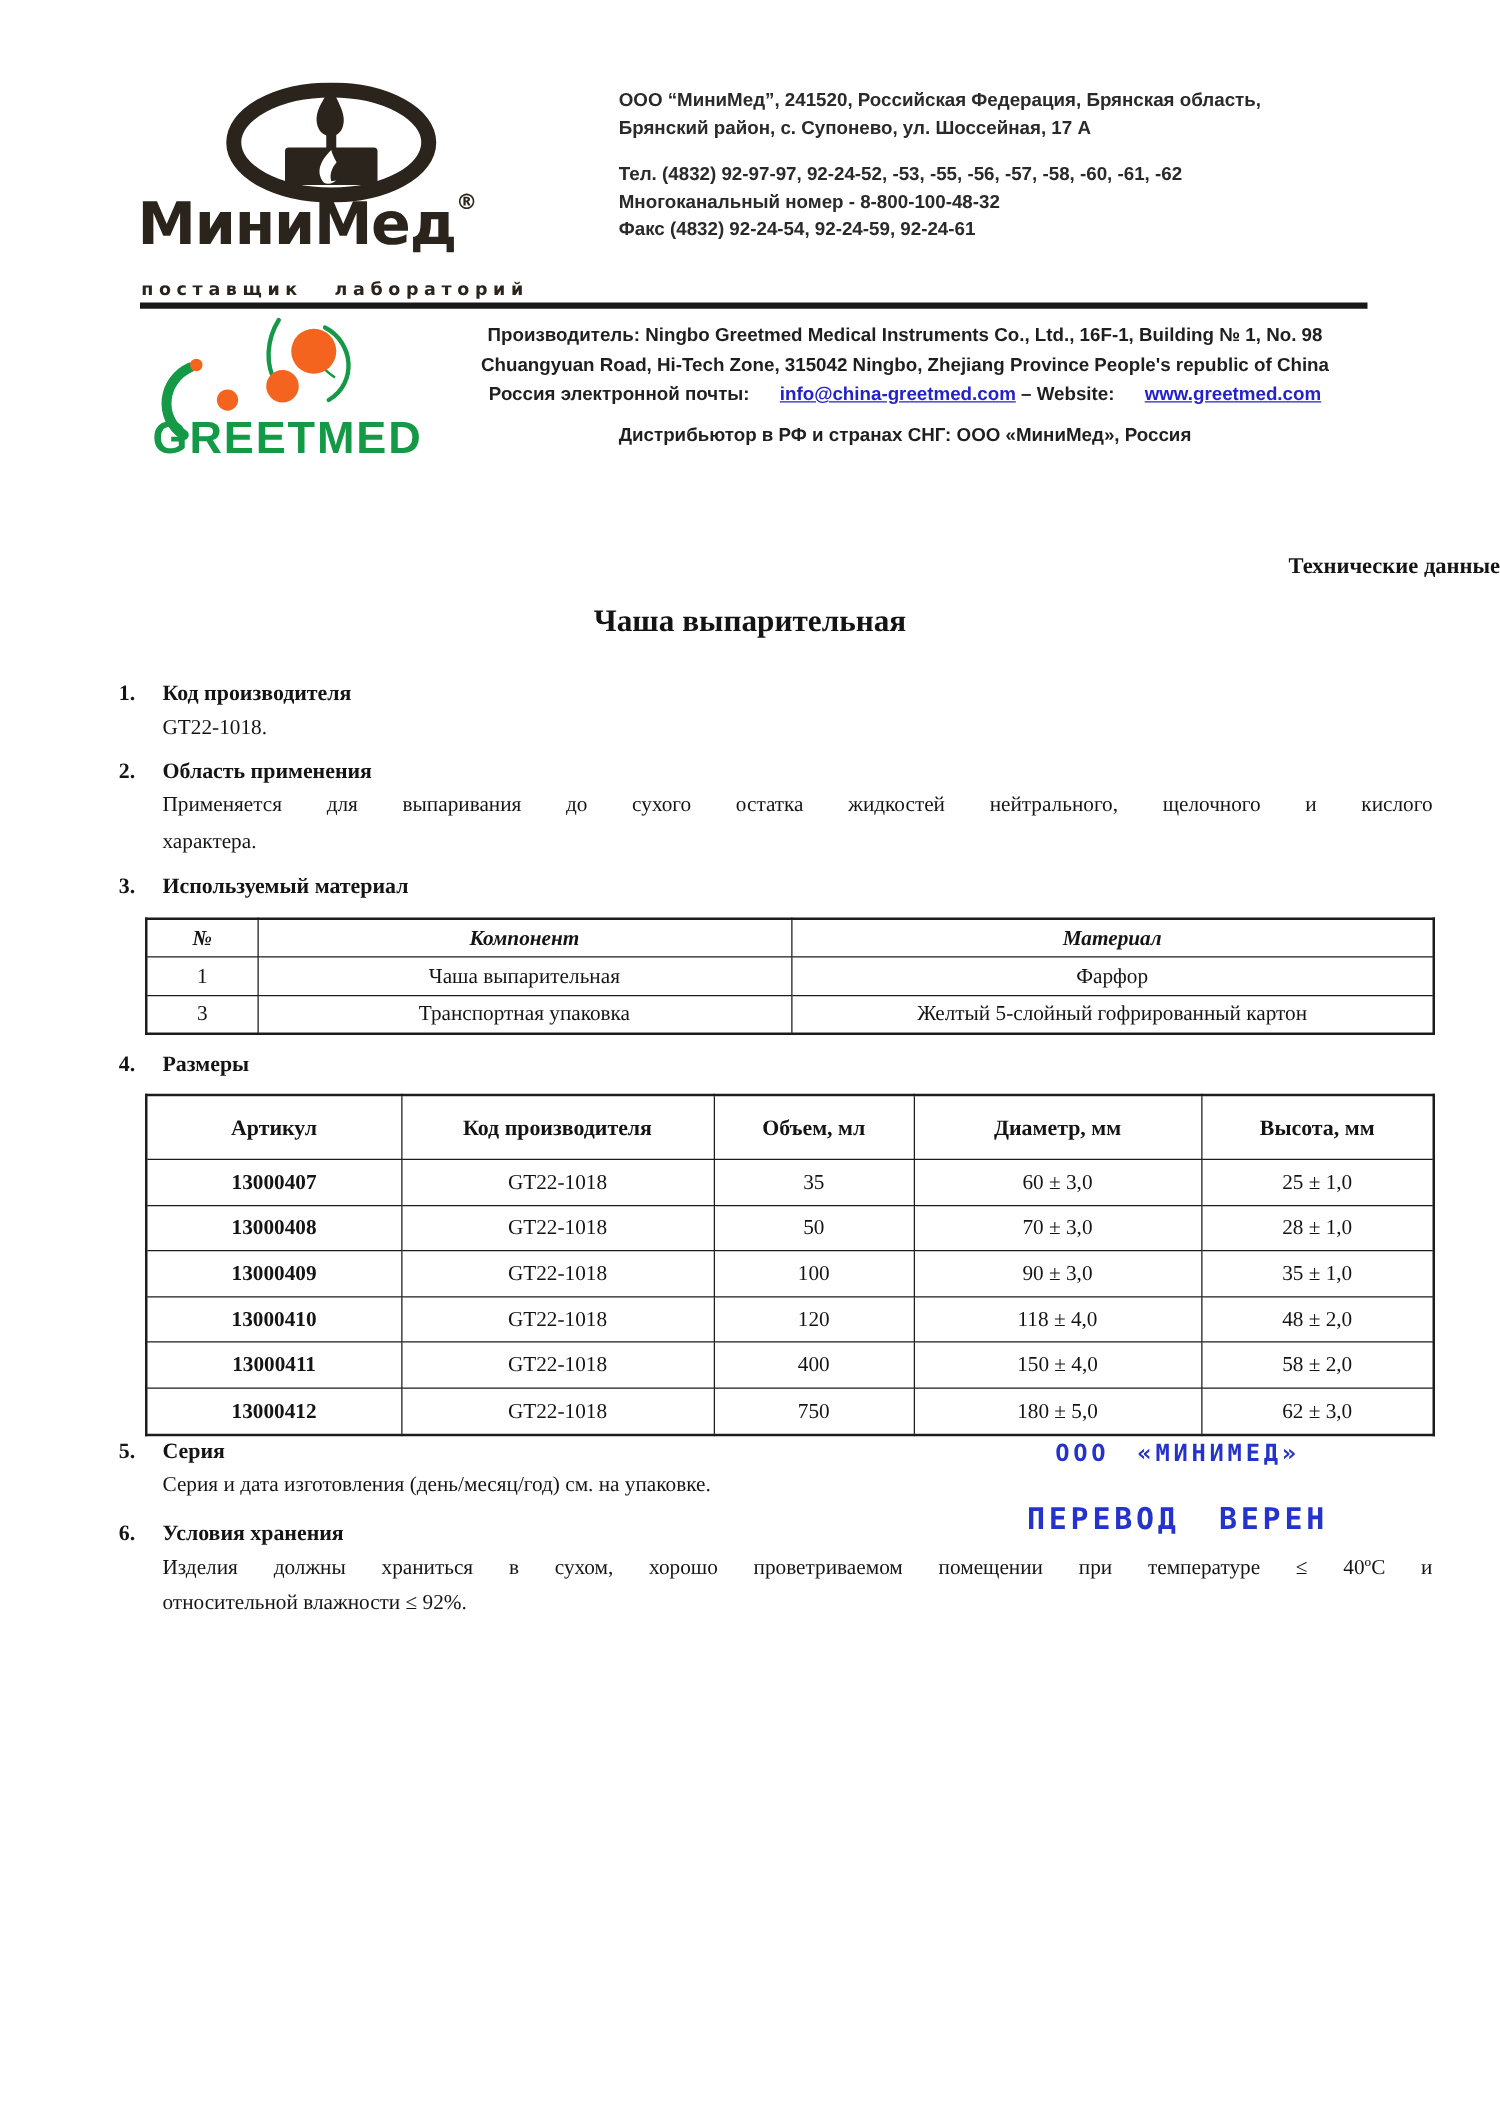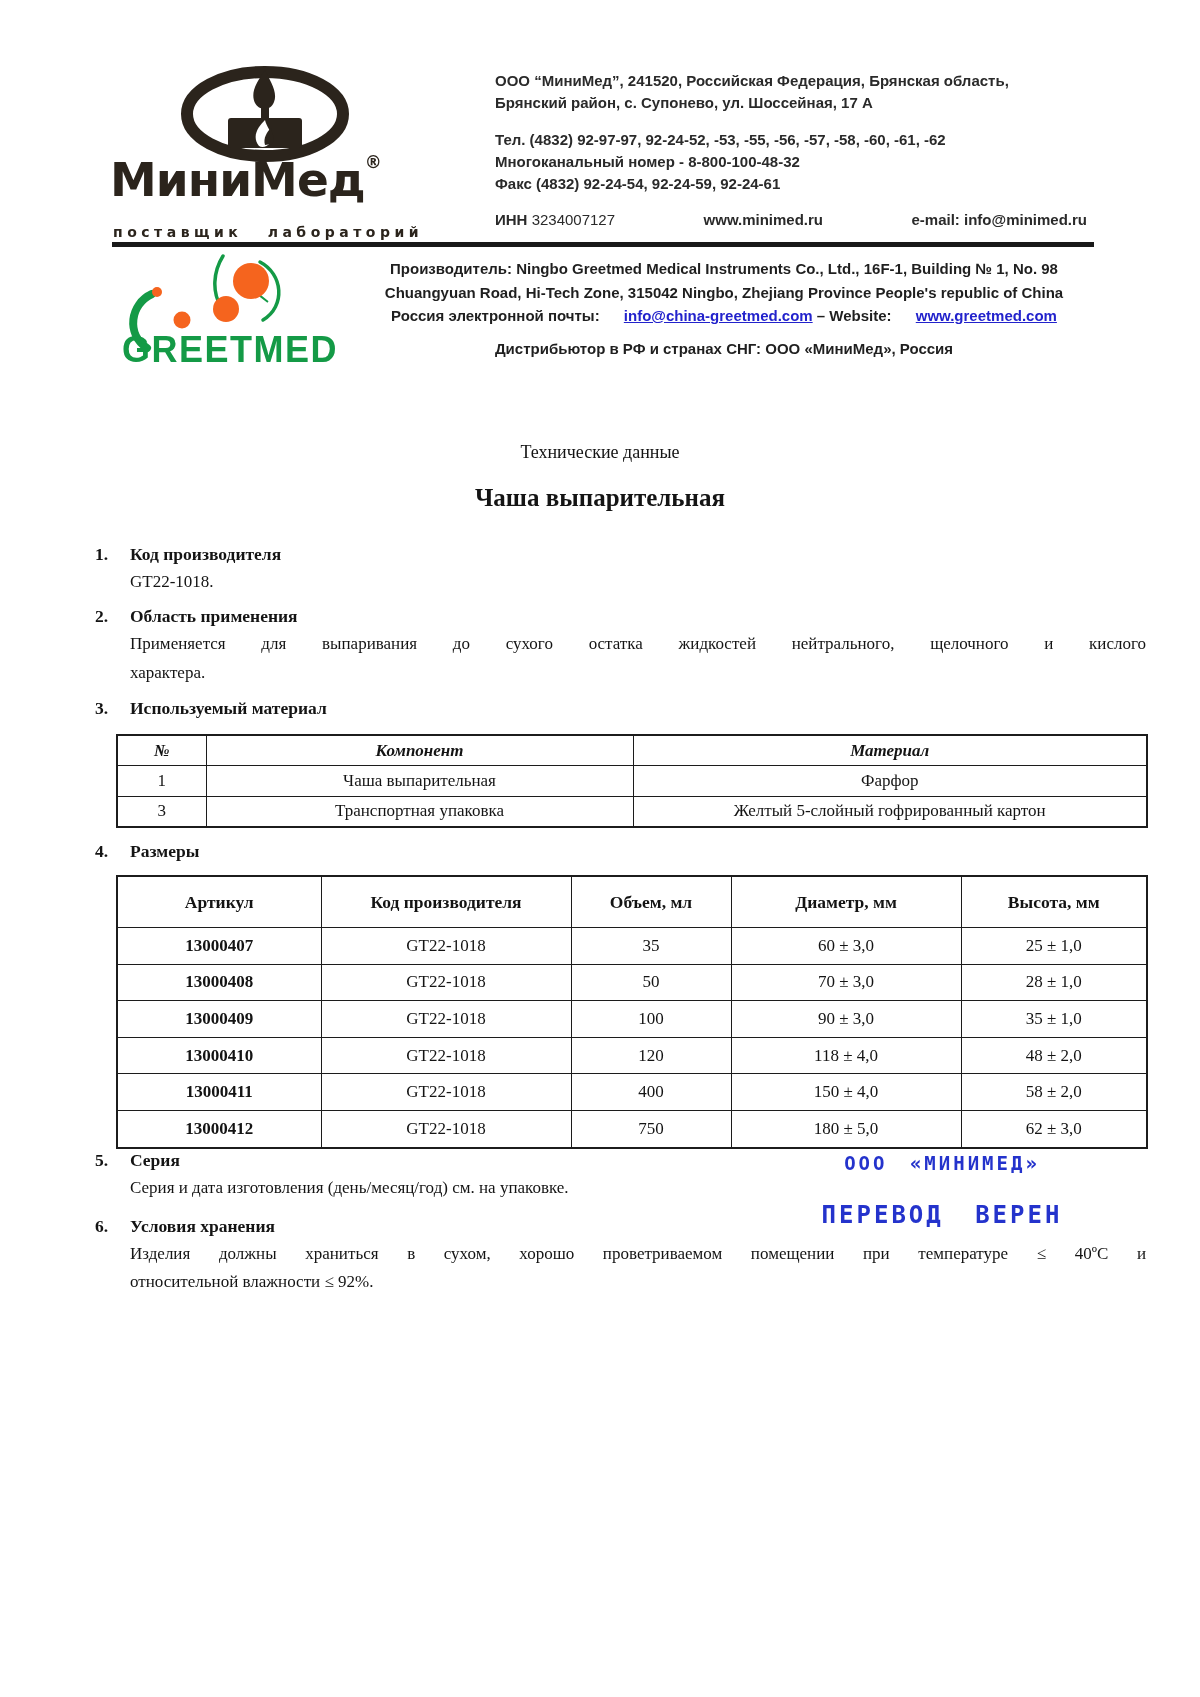--- a/index.html
+++ b/index.html
@@ -33,21 +33,21 @@
   }
   .inn-row .b{font-weight:700;}
   .divider{left:112px;top:242px;width:982px;height:5px;background:#191919;}
   .producer{
     left:368px;top:257px;width:712px;text-align:center;
     font-weight:700;font-size:15px;line-height:23.5px;color:#1f1f1f;
   }
   .producer a{color:#2222cc;text-decoration:underline;margin-left:20px;}
   .producer .dist{margin-top:9px;}
   
-  .title1{left:0;top:442px;width:1200px;text-align:center;font-weight:400;font-size:18px;}
+  .title1{left:0;top:442px;width:1200px;text-align:right;font-weight:700;font-size:18px;}
   .title2{left:0;top:484px;width:1200px;text-align:center;font-weight:700;font-size:25px;}
   .sec-head{left:95px;width:1050px;font-weight:700;font-size:17.5px;}
   .sec-head .n{display:inline-block;width:35px;}
   .body-text{left:130px;width:1016px;font-size:17px;}
   .just{text-align:justify;text-align-last:justify;}
   
   table{border-collapse:collapse;table-layout:fixed;}
   .doc-table{position:absolute;left:116px;width:1030px;background:#fff;}
   .doc-table td,.doc-table th{
     border:1.6px solid #1c1c1c;text-align:center;vertical-align:middle;
@@ -94,25 +94,20 @@
 
   <div class="abs sans contact">
     <div>ООО “МиниМед”, 241520, Российская Федерация, Брянская область,</div>
     <div>Брянский район, с. Супонево, ул. Шоссейная, 17 А</div>
     <div class="gap"></div>
     <div>Тел. (4832) 92-97-97, 92-24-52, -53, -55, -56, -57, -58, -60, -61, -62</div>
     <div>Многоканальный номер - 8-800-100-48-32</div>
     <div>Факс (4832) 92-24-54, 92-24-59, 92-24-61</div>
   </div>
 
-  <div class="abs sans inn-row">
-    <span><span class="b">ИНН</span>&nbsp;<span>3234007127</span></span>
-    <span class="b">www.minimed.ru</span>
-    <span class="b">e-mail: info@minimed.ru</span>
-  </div>
 
   <div class="abs divider"></div>
 
   <div class="abs greetmed">
     <svg width="238" height="120" viewBox="0 0 238 120">
       <path d="M32 44 C10 54 6 84 27 98" stroke="#149a46" stroke-width="8" fill="none" stroke-linecap="round"></path>
       <path d="M103 6 C93 22 92 42 101 57" stroke="#149a46" stroke-width="3.5" fill="none" stroke-linecap="round"></path>
       <path d="M140 12 C163 24 166 56 143 70" stroke="#149a46" stroke-width="3.5" fill="none" stroke-linecap="round"></path>
       <path d="M121 18 C128 34 136 44 148 52" stroke="#149a46" stroke-width="2" fill="none"></path>
       <circle cx="131" cy="31" r="18" fill="#f5641e"></circle>

